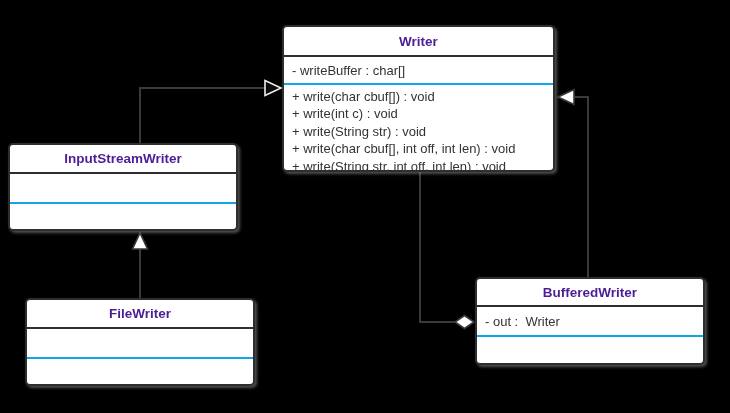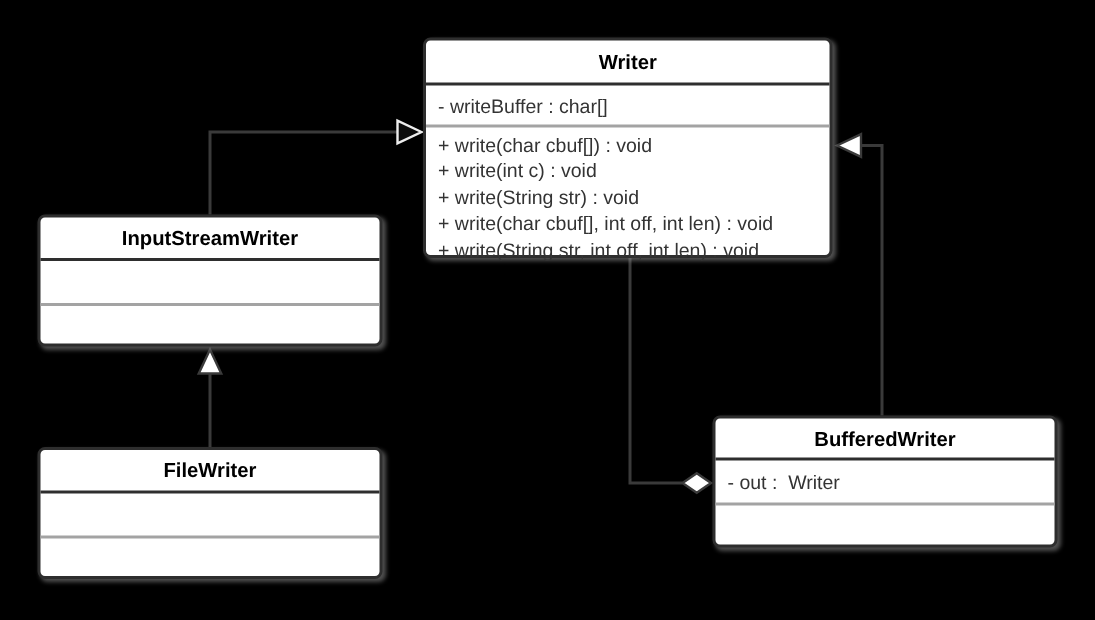--- a/index.html
+++ b/index.html
@@ -23,35 +23,35 @@
     background: #ffffff;
     border: 2px solid #2e2e2e;
     border-radius: 5px;
     box-shadow: 2px 2px 3px rgba(145,145,145,0.55);
     box-sizing: border-box;
     color: #333333;
   }
   .uml-title {
     font-weight: bold;
     font-size: 13.5px;
-    color: #000000;
+    color: #4c1d95;
     text-align: center;
     border-bottom: 2px solid #2e2e2e;
     box-sizing: border-box;
     display: flex;
     align-items: center;
     justify-content: center;
   }
   .compartment {
     box-sizing: border-box;
     padding: 0 0 0 8px;
     font-size: 13px;
     color: #333333;
   }
-  .compartment.with-divider { border-bottom: 2px solid #a3a3a3; }
+  .compartment.with-divider { border-bottom: 2px solid #0ea5e9; }
   .member { white-space: pre; }
   .attr-line { display: flex; align-items: center; height: 100%; }
   .methods-list { padding-top: 3px; }
   .methods-list .member { line-height: 17.4px; }
 </style>
 </head>
 <body>
 
 <div id="canvas">
 
@@ -87,21 +87,21 @@
     </div>
     <div class="compartment methods-list" style="height:85px;">
       <div class="member">+ write(char cbuf[]) : void</div>
       <div class="member">+ write(int c) : void</div>
       <div class="member">+ write(String str) : void</div>
       <div class="member">+ write(char cbuf[], int off, int len) : void</div>
       <div class="member">+ write(String str, int off, int len) : void</div>
     </div>
   </div>
 
-  <div class="uml-class" style="left:25px; top:143px; width:230px; height:88px;">
+  <div class="uml-class" style="left:8px; top:143px; width:230px; height:88px;">
     <div class="uml-title" style="height:29px;">InputStreamWriter</div>
     <div class="compartment with-divider" style="height:30px;"></div>
     <div class="compartment" style="height:25px;"></div>
   </div>
 
   <div class="uml-class" style="left:25px; top:298px; width:230px; height:88px;">
     <div class="uml-title" style="height:29px;">FileWriter</div>
     <div class="compartment with-divider" style="height:30px;"></div>
     <div class="compartment" style="height:25px;"></div>
   </div>

